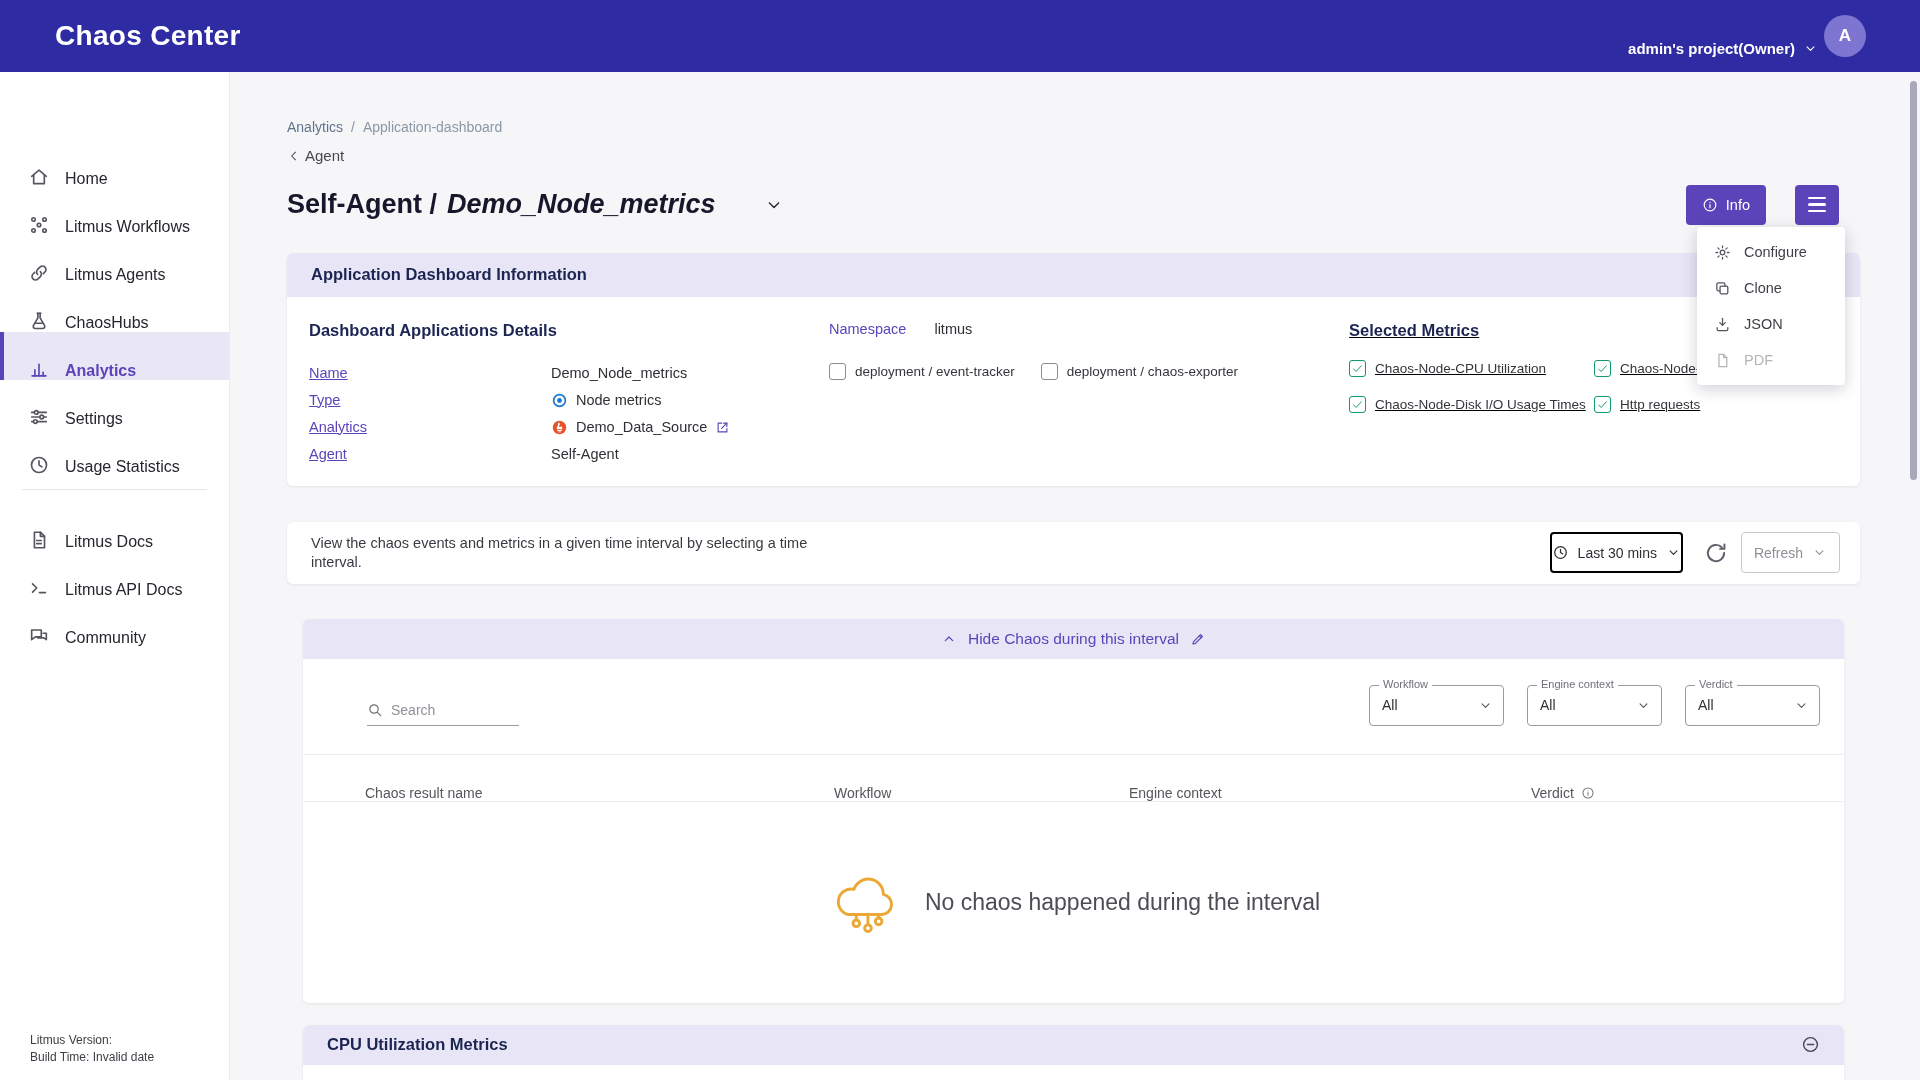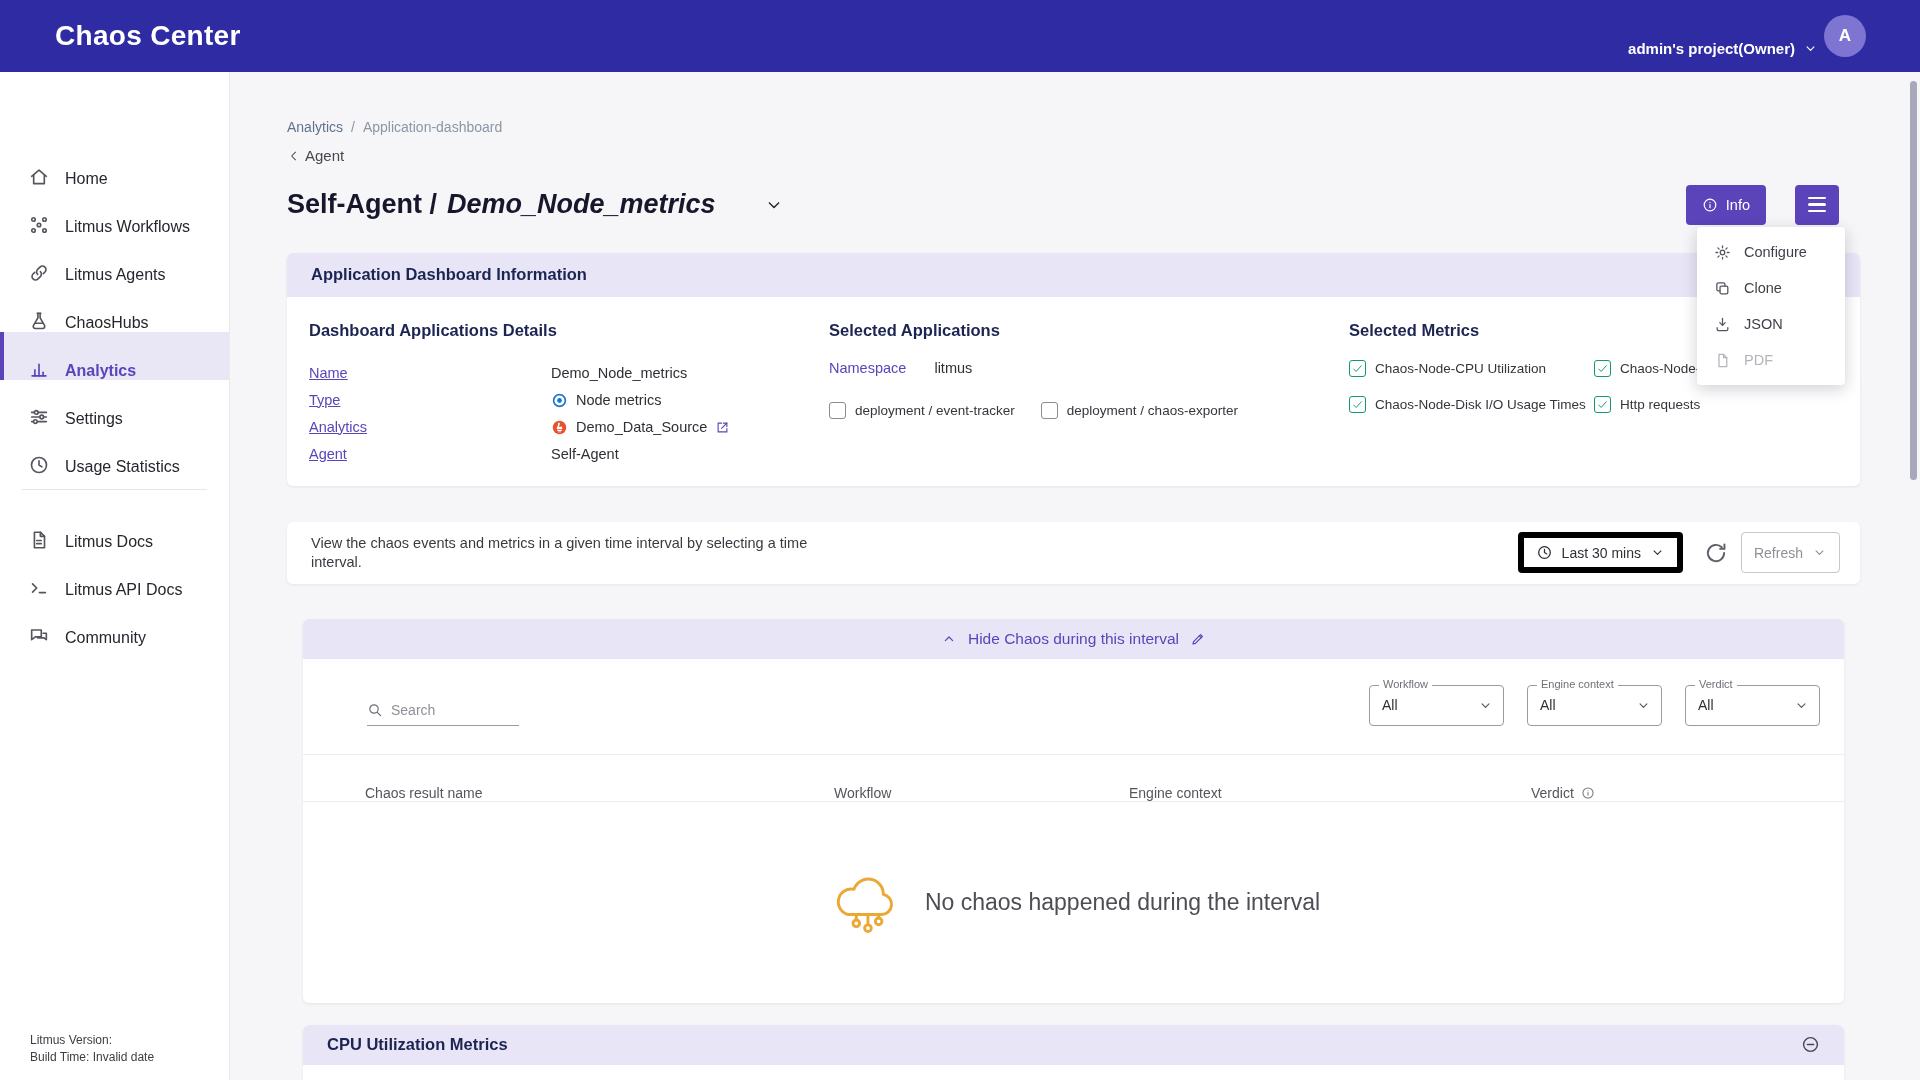--- a/index.html
+++ b/index.html
@@ -68,21 +68,21 @@
 
   
   .card { background:#fff; border-radius:6px; box-shadow:0 1px 3px rgba(20,20,43,.08); }
   .card-strip { height:44px; background:#e8e6f6; border-radius:6px 6px 0 0; display:flex;
     align-items:center; padding:0 24px; font-size:16.5px; font-weight:700; color:#1c2552; }
 
   
   .card1 { margin-top:24px; }
   .card1-body { display:flex; padding:24px 24px 18px 22px; }
   .c1col { width:520px; }
-  .c1col.last { width:auto; flex:1; }
+  .c1col.last { width:auto; flex:1;text-decoration:underline; }
   .section-title { font-size:16.5px; font-weight:700; color:#1c2552; margin-bottom:20px; }
   .cfg-row { display:flex; font-size:14.5px; line-height:27px; }
   .cfg-label { width:242px; color:#5b44ba;text-decoration:underline; }
   .cfg-value { color:#2f2f36; display:flex; align-items:center; gap:8px; }
   .ext-link { color:#5b44ba; display:flex; cursor:pointer; }
   .ns-row { font-size:14.5px; margin-bottom:26px; }
   .ns-label { color:#5b44ba; margin-right:24px; }
   .ns-val { color:#2f2f36; }
   .app-checks { display:flex; gap:26px; align-items:center; }
   .check { display:flex; align-items:center; gap:9px; font-size:13.5px; color:#35353c;
@@ -91,22 +91,22 @@
     display:flex; align-items:center; justify-content:center; flex:none; }
   .box.checked { border-color:#109b67; color:#109b67; }
   .box svg { width:13px; height:13px; }
   .metric-grid { display:grid; grid-template-columns:245px auto; row-gap:19px; }
 
   
   .card2 { margin-top:36px; height:62px; display:flex; align-items:center;
     padding:0 20px 0 24px; }
   .desc { width:528px; font-size:14.5px; color:#3a3a42; line-height:19px; }
   .controls { margin-left:auto; display:flex; align-items:center; }
-  .interval-select { display:flex; align-items:center; gap:9px; height:41px; padding:0 12px;
-    border:6px solid #000000; border-radius:4px; font-size:14px; color:#2f2f36; cursor:pointer; }
+  .interval-select { display:flex; align-items:center; gap:9px; height:41px; padding:0 0;
+    border:2px solid #000000; border-radius:4px; font-size:14px; color:#2f2f36; cursor:pointer; }
   .refresh-iconbtn { margin:0 12px 0 20px; color:#5f5f6a; display:flex; cursor:pointer; }
   .refresh-dd { display:flex; align-items:center; gap:9px; height:41px; padding:0 12px;
     border:1px solid #c7c7cd; border-radius:4px; font-size:14px; color:#8f8f97; cursor:pointer; }
 
   
   .card3 { margin:35px 16px 0; }
   .strip3 { height:40px; background:#e8e6f6; border-radius:6px 6px 0 0; display:flex;
     align-items:center; justify-content:center; gap:11px; }
   .toggle-label { color:#5b44ba; font-size:15.5px; cursor:pointer; }
   .strip3 .tic { color:#5b44ba; display:flex; cursor:pointer; }
@@ -384,21 +384,20 @@
                   </span>
               </span>
             </div>
             <div class="cfg-row">
               <span class="cfg-label">Agent</span>
               <span class="cfg-value">Self-Agent</span>
             </div>
           </div>
 
           <div class="c1col">
-            <div class="section-title">Selected Applications</div>
             <div class="ns-row">
               <span class="ns-label">Namespace</span>
               <span class="ns-val">litmus</span>
             </div>
             <div class="app-checks">
               <label class="check">
                 <span class="box"></span>
                 <span>deployment / event-tracker</span>
               </label>
               <label class="check">

